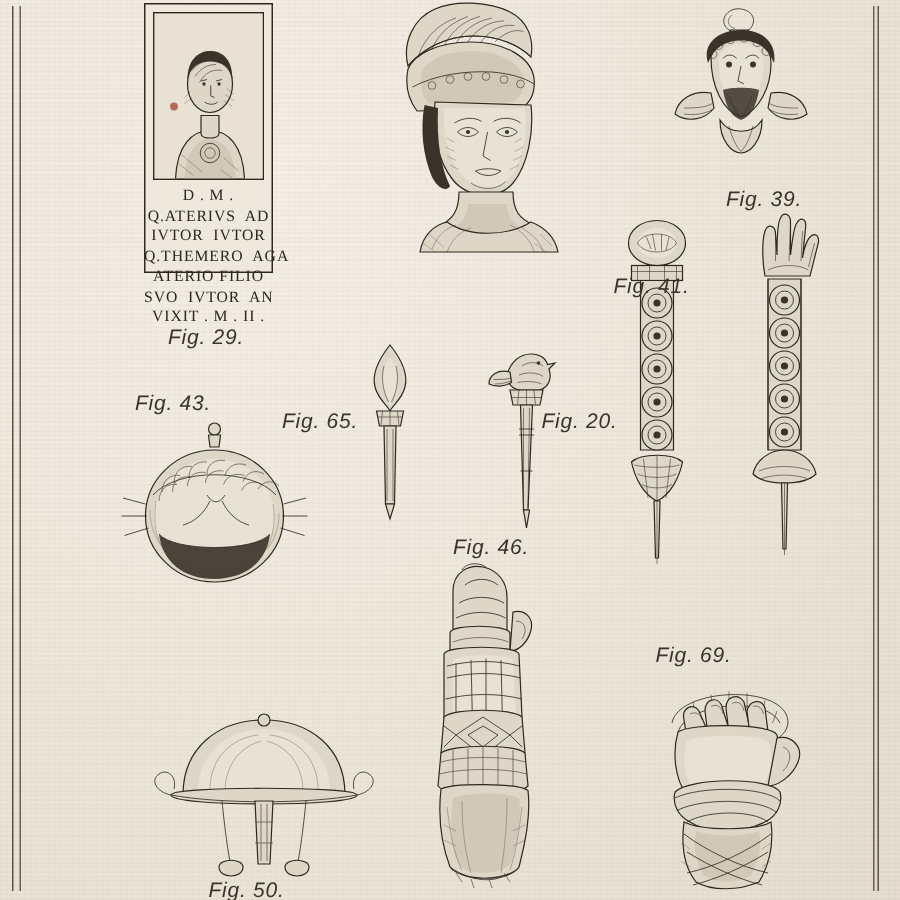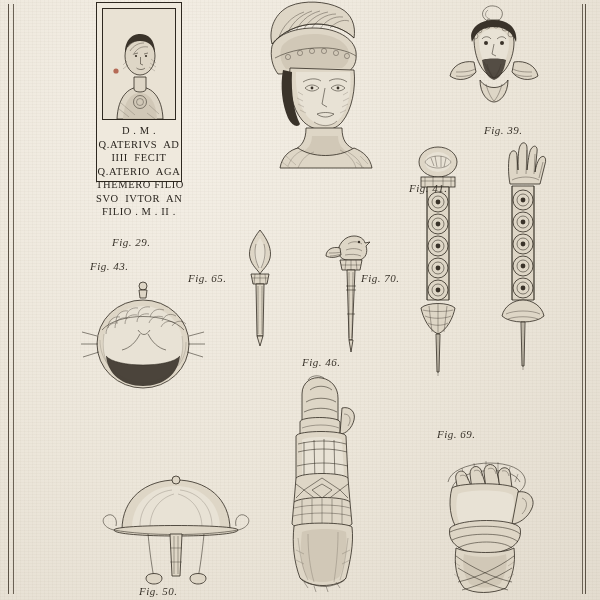--- a/index.html
+++ b/index.html
@@ -29,22 +29,22 @@
     border-right:1.5px solid #5b5245;
     box-sizing:border-box;
   }
   .frame:after{
     content:"";position:absolute;left:4px;top:0;width:570px;height:100%;
     border-left:.75px solid #6b6255;border-right:.75px solid #6b6255;
     box-sizing:border-box;
   }
   .fig-label{
     position:absolute;
-    font-family:Liberation Serif, serif;
-    font-size:11px;
+    font-family:Liberation Sans, sans-serif;
+    font-size:14px;
     letter-spacing:.5px;
     color:#39332a;
     font-style:italic;
     white-space:nowrap;
   }
   .obj{position:absolute;}
   svg{display:block;overflow:visible;}
   .ink-fill{fill:#3a332a;stroke:none;}
   
   #tablet{
@@ -110,25 +110,25 @@
         <circle cx="37" cy="93" r="6.5" class="stroke-thin"></circle>
         <circle cx="37" cy="93" r="3.5" class="stroke-vthin"></circle>
 
         <circle cx="13" cy="62" r="2.6" fill="#a3422c" opacity=".75"></circle>
       </svg>
     </div>
 
     <div id="inscr">
       <div>D . M .</div>
       <div>Q.ATERIVS  AD</div>
-      <div>IIII  FECIT</div>
-      <div>Q.ATERIO  AGA</div>
-      <div>THEMERO FILIO</div>
+      <div>IVTOR  IVTOR</div>
+      <div>Q.THEMERO  AGA</div>
+      <div>ATERIO FILIO</div>
       <div>SVO  IVTOR  AN</div>
-      <div>FILIO . M . II .</div>
+      <div>VIXIT . M . II .</div>
     </div>
   </div>
 
   <div class="obj" style="left:228px;top:0px;">
     <svg width="180" height="170" viewBox="0 0 180 170">
 
       <path class="bust-fill" d="M44 44 C40 28 48 12 62 6 C76 0 98 1 112 8 C124 14 128 26 126 38 C118 30 104 24 88 24 C70 24 54 32 44 44 Z"></path>
       <g class="stroke-vthin">
         <path d="M50 40 C54 26 64 16 76 12 M58 38 C62 24 72 15 84 11 M66 36 C70 23 80 14 92 11 M74 33 C79 21 89 14 100 12 M82 31 C88 20 98 14 108 14 M92 29 C98 20 106 16 115 17 M102 28 C108 22 115 19 121 21"></path>
       </g>
@@ -392,21 +392,21 @@
       <path class="bust-fill" d="M29 42 L37 42 L34 112 L31 112 Z"></path>
       <g class="stroke-vthin">
           <path d="M31 44 L31 110 M35 44 L34 110"></path>
         </g>
 
       <path class="stroke-thin" d="M28 58 L38 58 M28 62 L38 62 M29 86 L37 86"></path>
 
       <path class="bust-fill" d="M31 112 L35 112 L33 124 Z"></path>
     </svg>
   </div>
-  <div class="fig-label" style="left:361px;top:272px;">Fig. 70.</div>
+  <div class="fig-label" style="left:361px;top:272px;">Fig. 20.</div>
 
   <div class="obj" style="left:258px;top:372px;">
     <svg width="130" height="220" viewBox="0 0 130 220">
 
       <path class="bust-fill" d="M44 22 C44 10 54 4 64 6 C74 8 80 16 80 26 L80 48 L44 50 Z"></path>
       <g class="stroke-thin">
         <path d="M50 8 C52 4 60 2 66 6 M52 18 C58 13 68 13 74 18 M48 30 C56 25 70 25 78 30 M46 40 C56 35 70 35 79 40"></path>
       </g>
 
       <path class="bust-fill" d="M42 50 C42 44 80 44 82 50 L82 62 C74 68 50 68 42 62 Z"></path>
@@ -515,15 +515,15 @@
       <path class="bust-fill" d="M94 110 C94 104 110 104 110 110 C110 118 94 118 94 110 Z"></path>
 
       <path class="bust-fill" d="M74 66 L86 66 L84 108 L76 108 Z"></path>
       <g class="stroke-vthin">
           <path d="M78 68 L78 106 M82 68 L82 106 M74 80 L86 80 M74 94 L86 94"></path>
         </g>
     </svg>
   </div>
   <div class="fig-label" style="left:139px;top:585px;">Fig. 50.</div>
 
-  <div class="fig-label" style="left:112px;top:236px;">Fig. 29.</div>
+  <div class="fig-label" style="left:112px;top:216px;">Fig. 29.</div>
 
 </div>
 
 </body></html>

